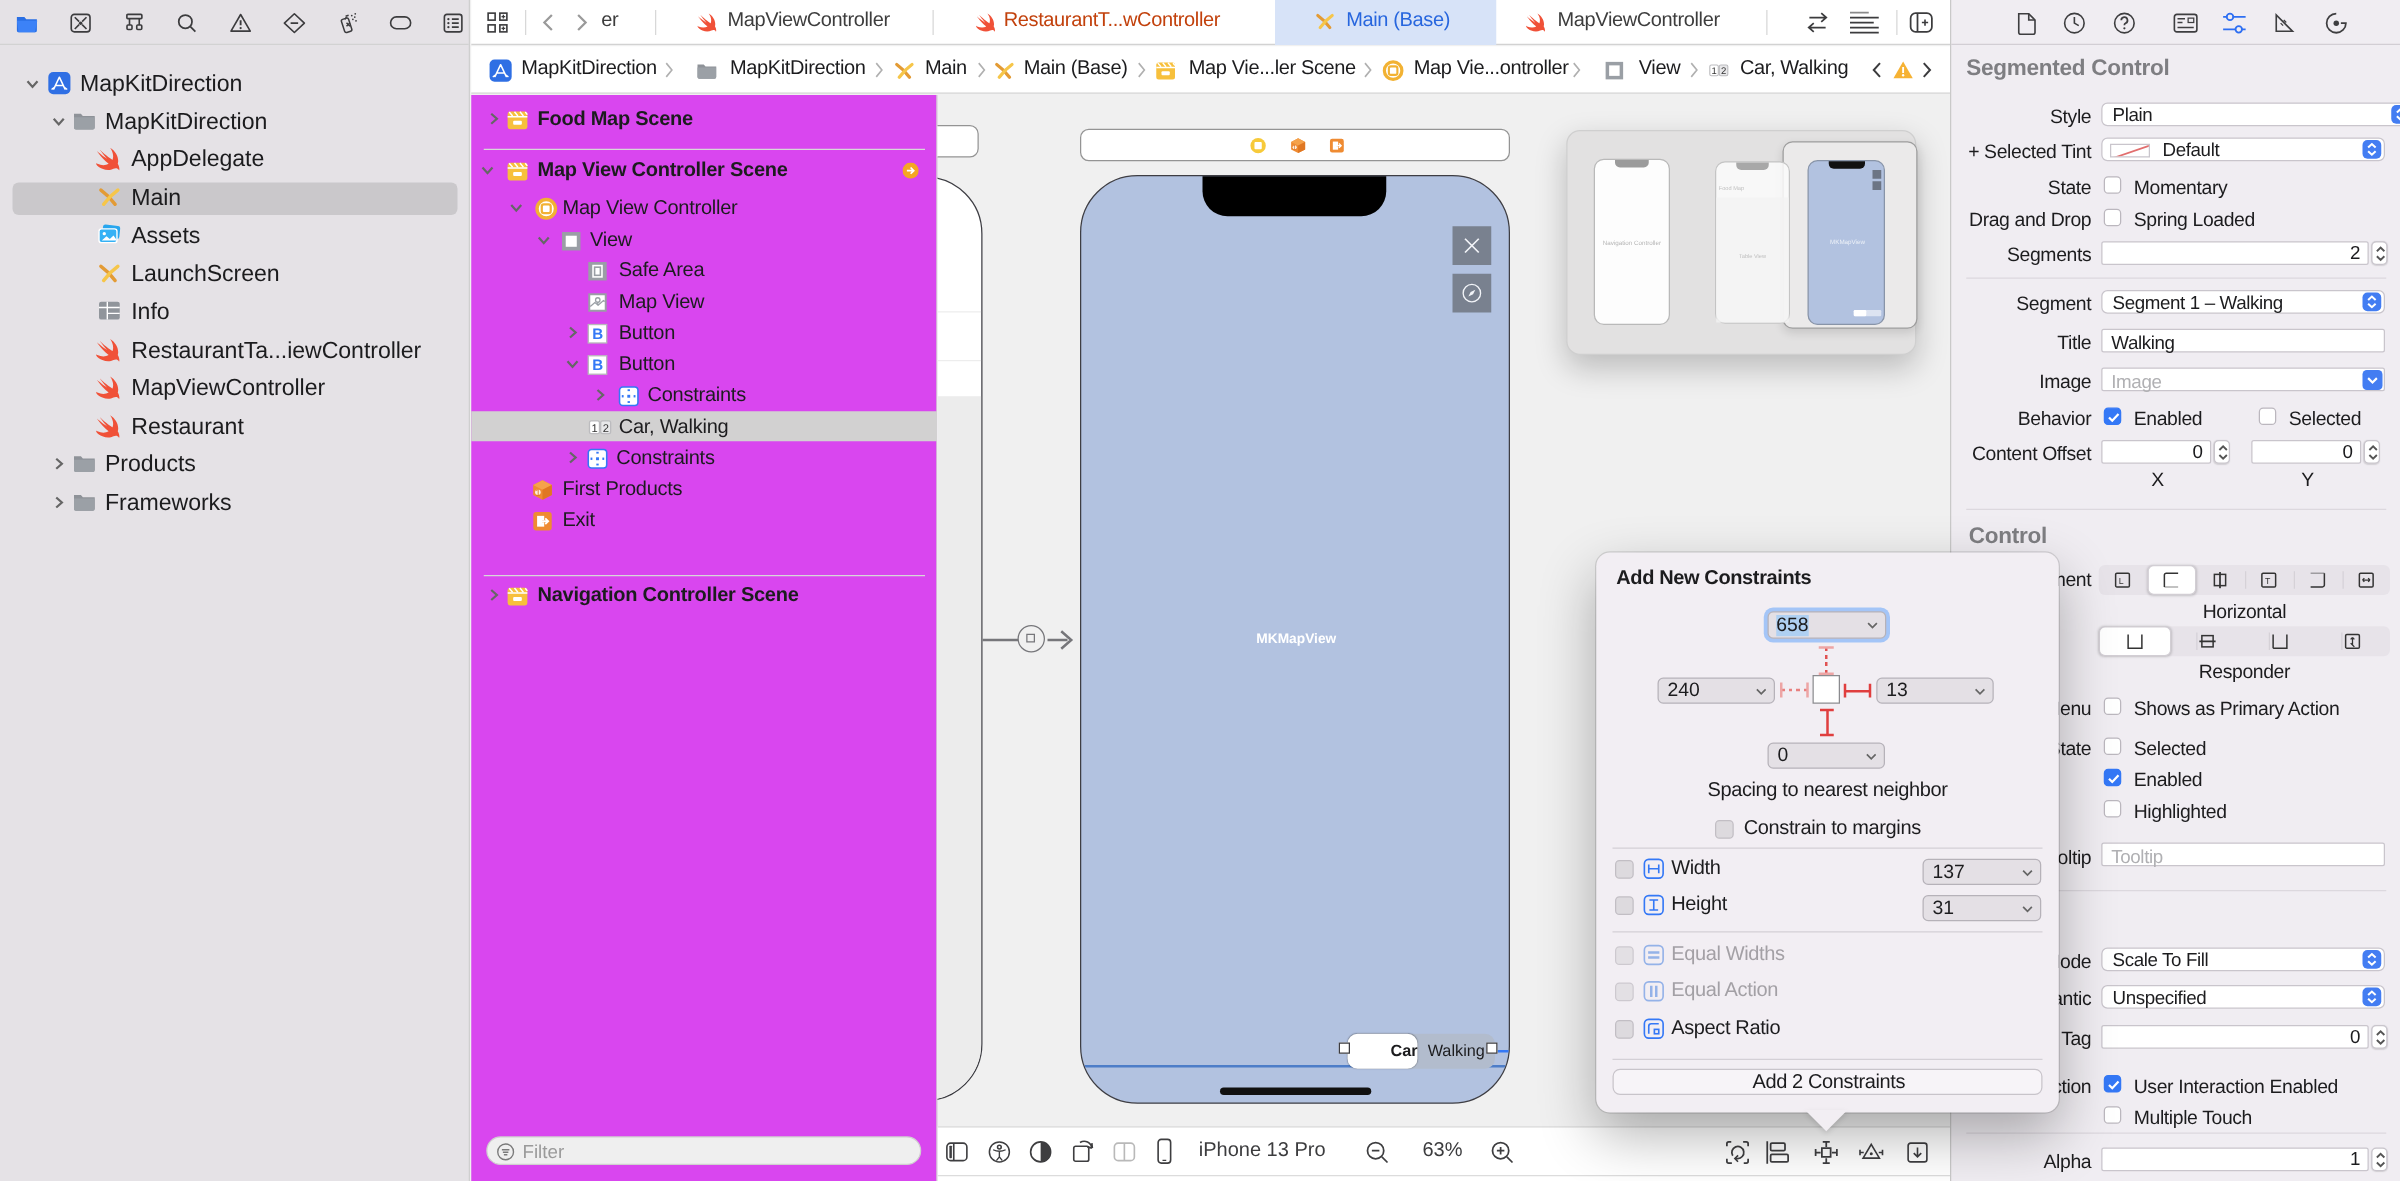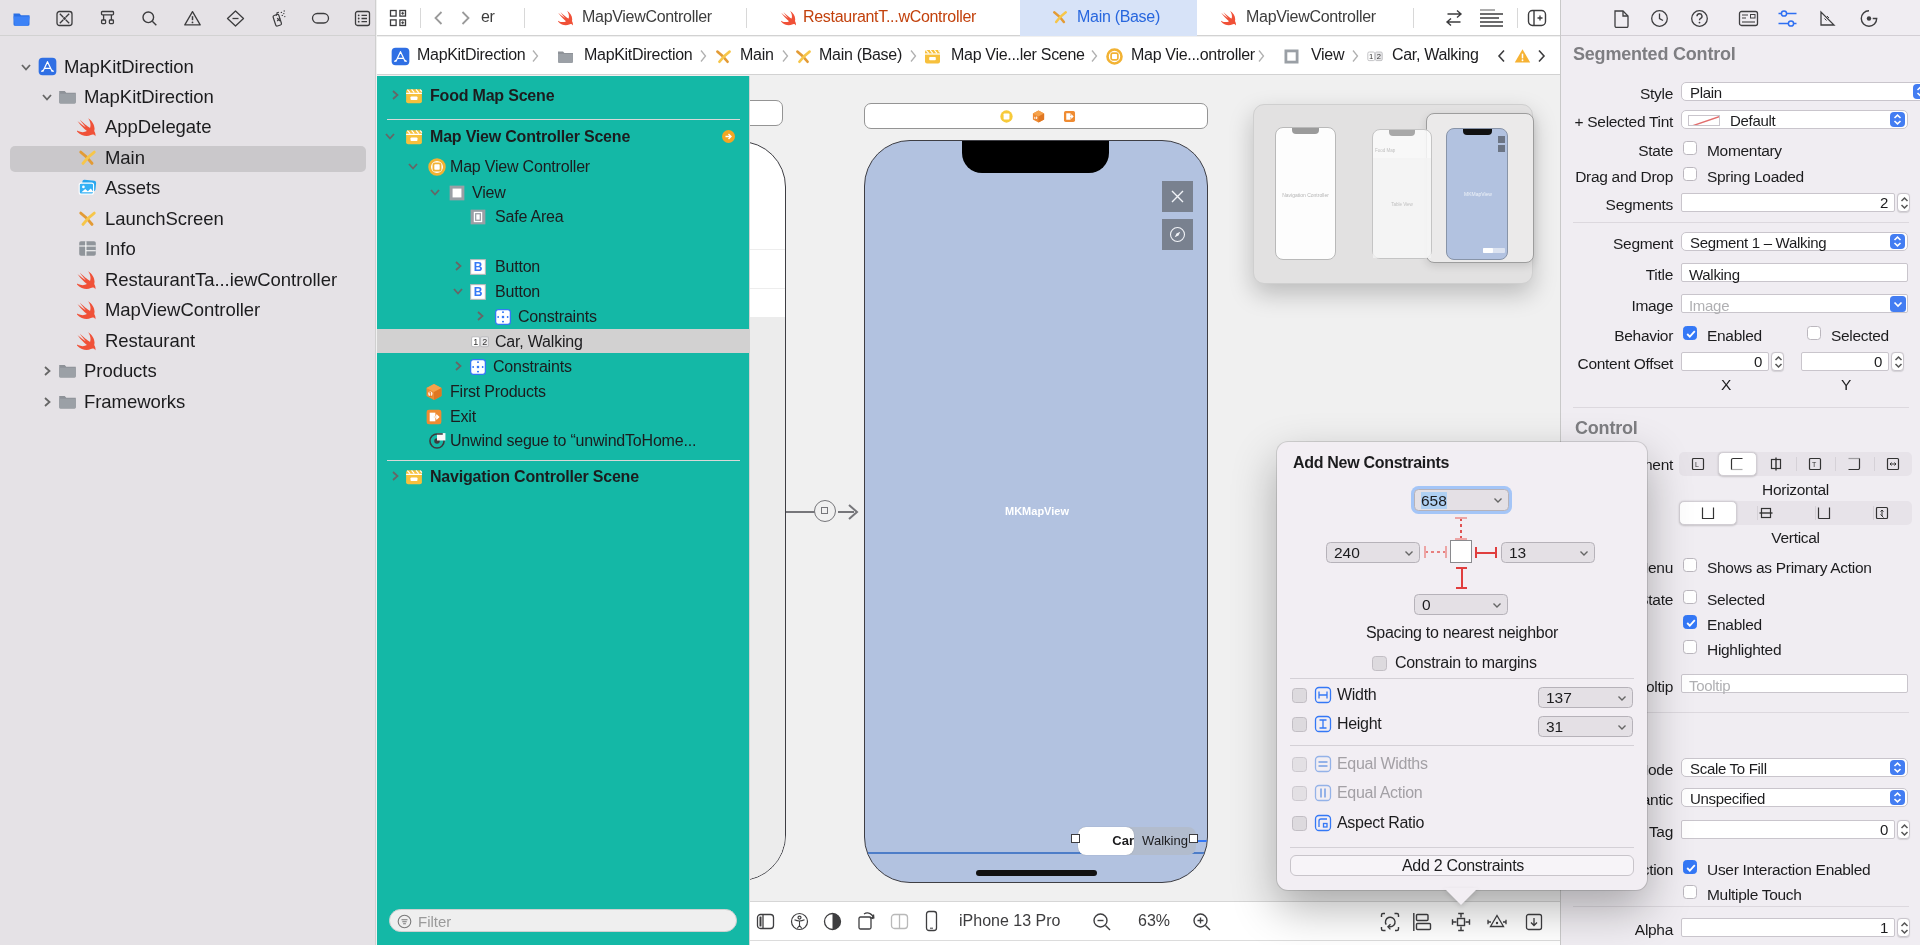--- a/index.html
+++ b/index.html
@@ -18,21 +18,21 @@
 #canvas .txt { letter-spacing:0; }
 .trow .chev { position:absolute; top:5px; width:14px; height:14px; }
 #navigator .trow .chev { top:6px; }
 #navigator .trow .ic { width:21px; height:21px; top:2px; }
 .trow .ic { position:absolute; top:2.5px; width:20px; height:20px; }
 .trow .lbl { position:absolute; top:0; }
 
 
 #tabbar { left:377px; top:0; width:1183px; height:36px; background:#ffffff; border-bottom:1px solid #d2d2d2; }
 #jumpbar { left:377px; top:37px; width:1183px; height:38px; background:#ffffff; border-bottom:1px solid #d2d2d2; }
-#outline { left:377px; top:76px; width:373px; height:869px; background:#14b8a6; border-right:1px solid #d2d2d2; }
+#outline { left:377px; top:76px; width:373px; height:869px; background:#d946ef; border-right:1px solid #d2d2d2; }
 #canvas  { left:750px; top:76px; width:810px; height:869px; background:#f0f0f0; overflow:hidden; }
 
 
 #inspector { left:1560px; top:0; width:360px; height:945px; background:#f0edf2; border-left:1px solid #c9c9c9; }
 
 .sep { position:absolute; height:1px; background:#d8d8d8; }
 .txt { position:absolute; white-space:nowrap; }
 
 
 .ilabel { position:absolute; width:112px; text-align:right; font-size:15.5px; letter-spacing:-0.3px; color:#1c1c1e; white-space:nowrap; }
@@ -455,20 +455,26 @@
           <use href="#i-view"></use>
         </svg>
       <span class="lbl" style="left:95px">View</span>
     </div>
     <div class="trow" style="left:0;top:128px;width:373px">
       <svg class="ic" style="left:91px" viewBox="0 0 19 19">
           <use href="#i-safearea"></use>
         </svg>
       <span class="lbl" style="left:118px">Safe Area</span>
     </div>
+    <div class="trow" style="left:0;top:153px;width:373px">
+      <svg class="ic" style="left:91px" viewBox="0 0 19 19">
+          <use href="#i-mapview"></use>
+        </svg>
+      <span class="lbl" style="left:118px">Map View</span>
+    </div>
     <div class="trow" style="left:0;top:178px;width:373px">
       <svg class="chev" style="left:74px" viewBox="0 0 14 14" fill="none" stroke="#666" stroke-width="1.8">
           <path d="M5 3 l4.5 4 -4.5 4"></path>
         </svg>
       <svg class="ic" style="left:91px" viewBox="0 0 19 19">
           <use href="#i-btn"></use>
         </svg>
       <span class="lbl" style="left:118px">Button</span>
     </div>
     <div class="trow" style="left:0;top:203px;width:373px">
@@ -508,26 +514,20 @@
       <svg class="ic" style="left:47px" viewBox="0 0 19 19">
           <use href="#i-cube"></use>
         </svg>
       <span class="lbl" style="left:73px">First Products</span>
     </div>
     <div class="trow" style="left:0;top:328px;width:373px">
       <svg class="ic" style="left:47px" viewBox="0 0 19 19">
           <use href="#i-exit"></use>
         </svg>
       <span class="lbl" style="left:73px">Exit</span>
-    </div>
-    <div class="trow" style="left:0;top:352px;width:373px">
-      <svg class="ic" style="left:50px" viewBox="0 0 19 19">
-          <use href="#i-unwind"></use>
-        </svg>
-      <span class="lbl" style="left:73px">Unwind segue to “unwindToHome...</span>
     </div>
     <div class="trow" style="left:0;top:388px;width:421px;font-weight:700">
       <svg class="chev" style="left:11px" viewBox="0 0 14 14" fill="none" stroke="#666" stroke-width="1.8">
           <path d="M5 3 l4.5 4 -4.5 4"></path>
         </svg>
       <svg class="ic" style="left:27px" viewBox="0 0 19 19">
           <use href="#i-clap"></use>
         </svg>
       <span class="lbl" style="left:53px">Navigation Controller Scene</span>
     </div>
@@ -859,21 +859,21 @@
           <path d="M1.5 1.5 H12.5" stroke-opacity="0"></path>
         </svg>
       <svg class="abs" style="left:196px;top:5px;width:14px;height:14px" viewBox="0 0 14 14" fill="none" stroke="#333" stroke-width="1.2">
           <rect x="1.5" y="1.5" width="11" height="11" rx="1"></rect>
           <path d="M7 4 v6 M7 4 l-1.5 1.5 M7 4 l1.5 1.5 M7 10 l-1.5 -1.5 M7 10 l1.5 1.5" stroke-width="1"></path>
         </svg>
       <div class="abs" style="left:77.5px;top:5px;width:1px;height:14px;background:#d5d1d7"></div>
       <div class="abs" style="left:135.5px;top:5px;width:1px;height:14px;background:#d5d1d7"></div>
       <div class="abs" style="left:193.5px;top:5px;width:1px;height:14px;background:#d5d1d7"></div>
     </div>
-    <span class="cbl" style="left:118px;top:529px;width:233px;text-align:center">Vertical</span>
+    <span class="cbl" style="left:118px;top:529px;width:233px;text-align:center">Responder</span>
     <div class="ilabel" style="left:0;top:559px">Menu</div>
     <div class="cb" style="left:122px;top:558px"></div>
       <span class="cbl" style="left:146px;top:559px">Shows as Primary Action</span>
     <div class="ilabel" style="left:0;top:591px">State</div>
     <div class="cb" style="left:122px;top:590px"></div>
       <span class="cbl" style="left:146px;top:591px">Selected</span>
     <div class="cb on" style="left:122px;top:615px">
         <svg style="position:absolute;left:2px;top:3px;width:10px;height:8px" viewBox="0 0 10 8" fill="none" stroke="#fff" stroke-width="1.8">
           <path d="M1.2 4 L3.8 6.6 L8.8 1.2"></path>
         </svg>

